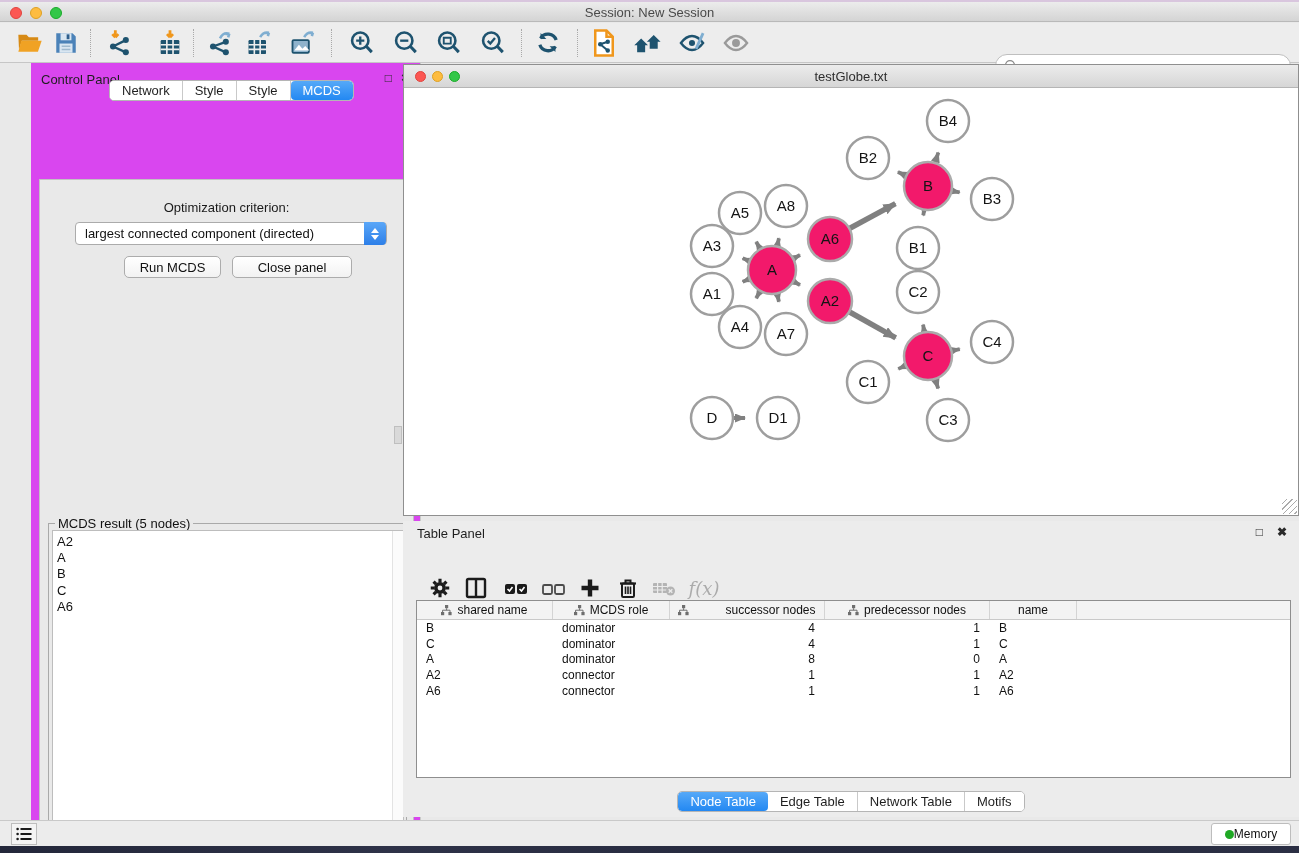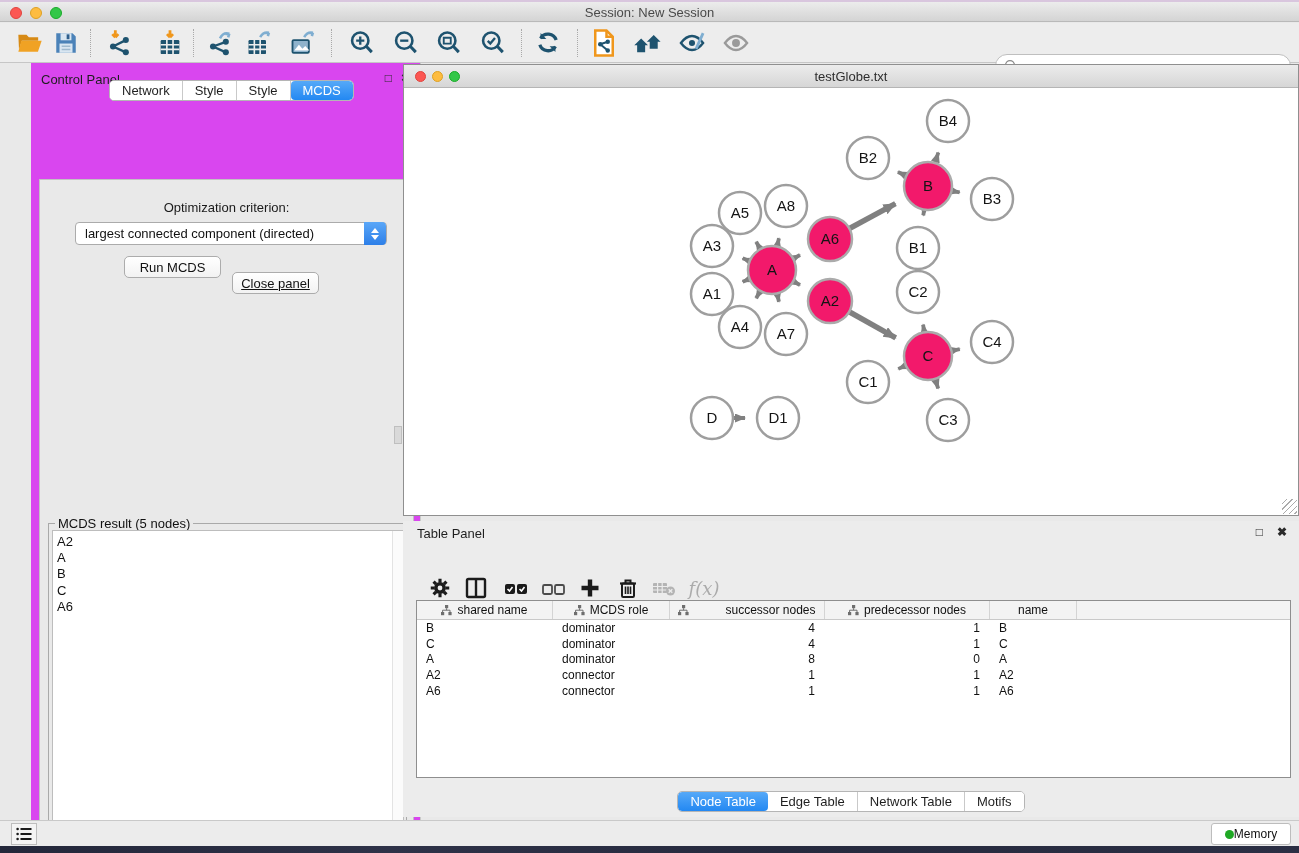--- a/index.html
+++ b/index.html
@@ -279,21 +279,21 @@
     <div class="dropdown">
       <span>largest connected component (directed)</span>
       <div class="dd-step">
         <div class="dd-up"></div>
           <div class="dd-dn"></div>
       </div>
     </div>
     <div class="btn" style="left:84px; top:76px; width:97px;">
       <span>Run MCDS</span>
     </div>
-    <div class="btn" style="left:192px; top:92px; width:87px;text-decoration:underline;">
+    <div class="btn" style="left:192px; top:76px; width:120px;">
       <span>Close panel</span>
     </div>
 
     <div class="fieldset" style="left:8px;">
       <div class="fieldset-title">MCDS result (5 nodes)</div>
       <div class="result-list">
         <ul id="result-items">
             <li>A2</li>
             <li>A</li>
             <li>B</li>

